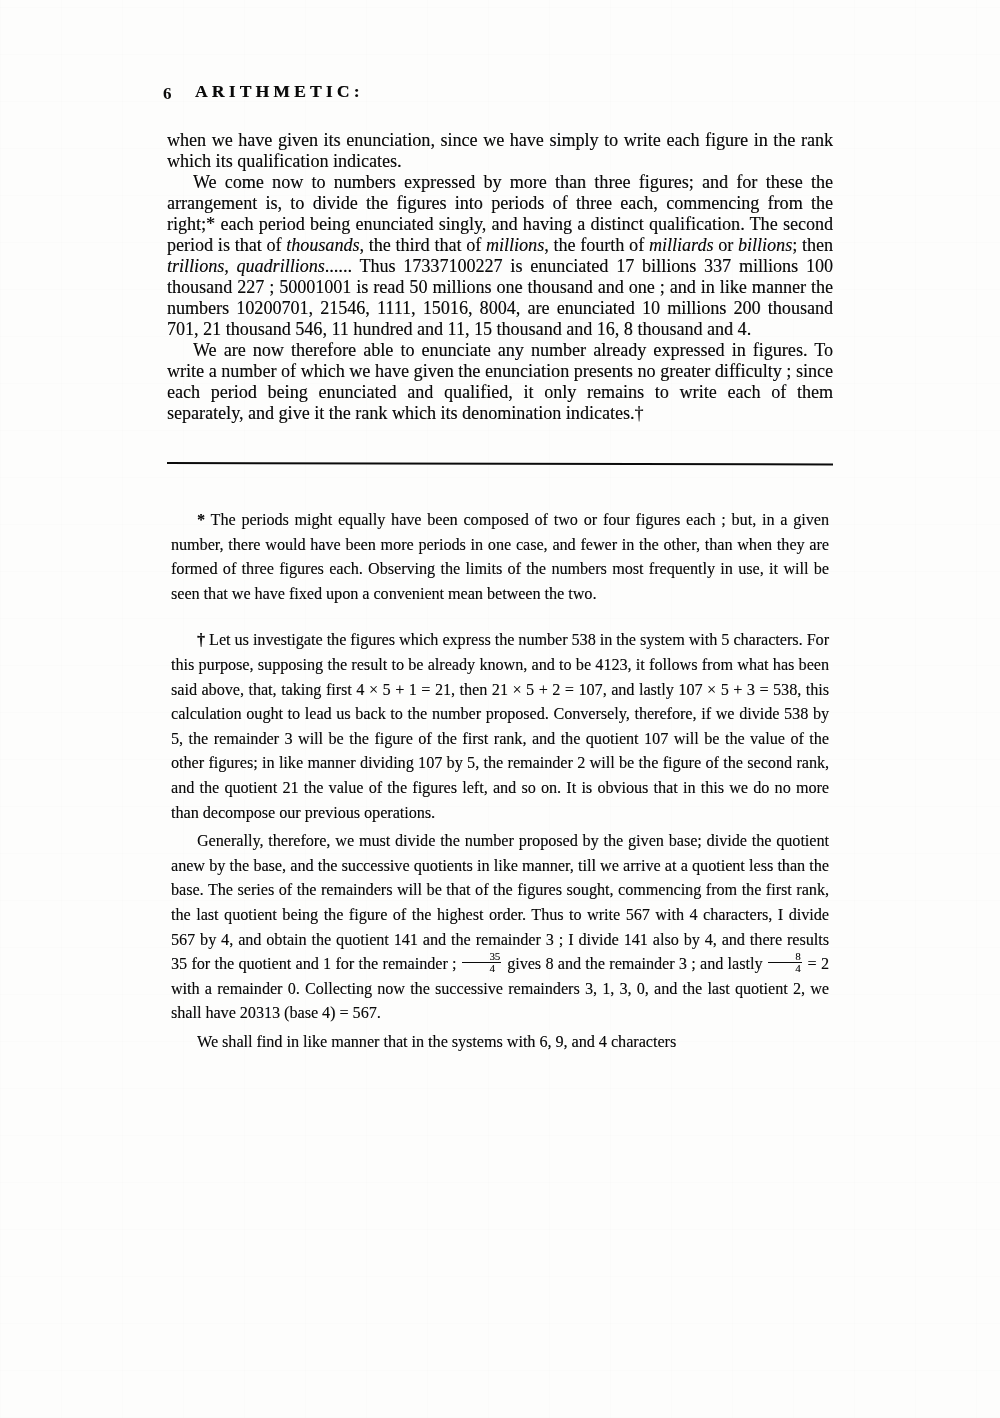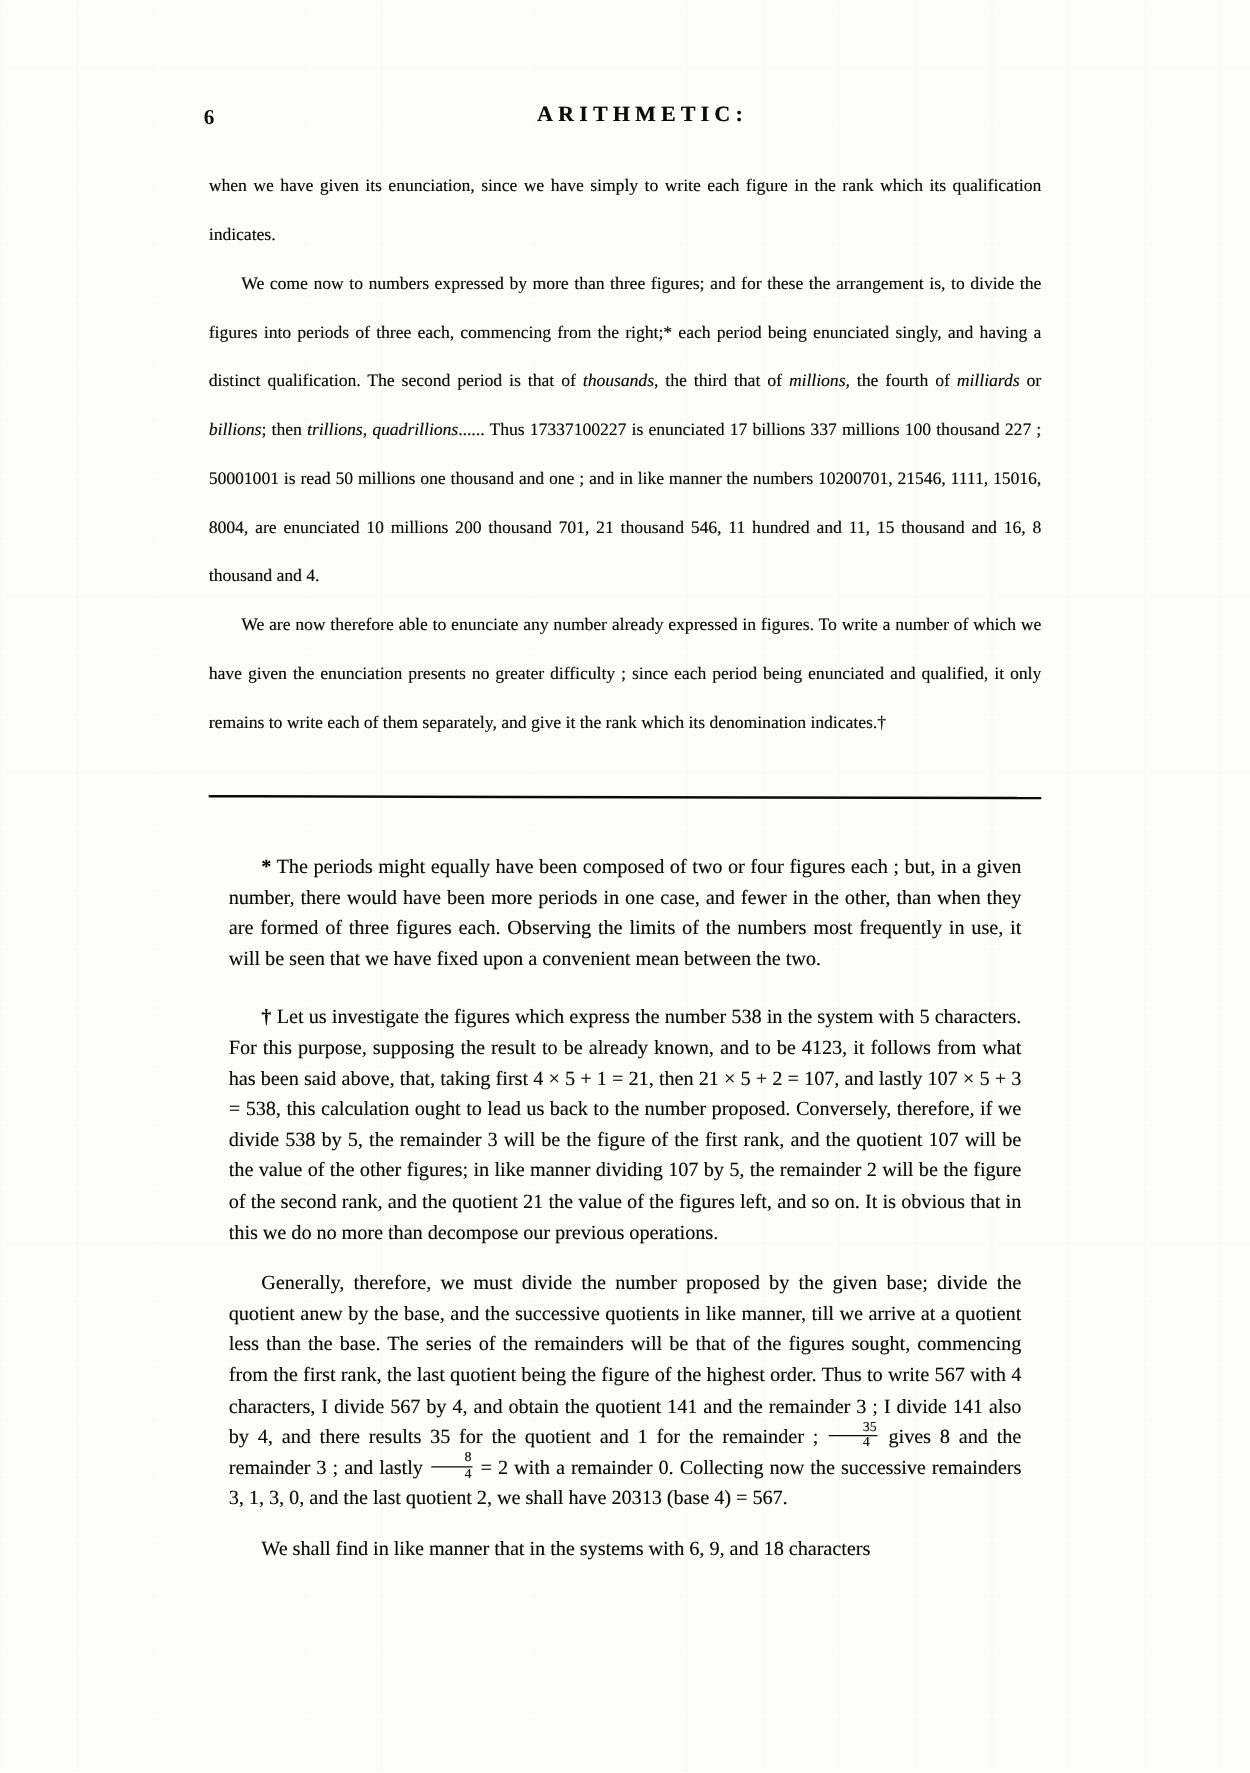--- a/index.html
+++ b/index.html
@@ -52,32 +52,32 @@
     top: 6px;
     font-size: 17px;
     font-weight: 700;
     letter-spacing: 0.5px;
   }
   .head-title {
     position: absolute;
     left: 0;
     right: 0;
     top: 3px;
-    text-align: center;
+    text-align: left;
     font-size: 17.5px;
     font-weight: 700;
     letter-spacing: 4.2px;
     padding-left: 28px;
     text-shadow: 0.35px 0 0 rgba(0,0,0,0.55);
   }
 
   
   .body-text {
-    font-size: 14px;
-    line-height: 39px;
+    font-size: 18px;
+    line-height: 21px;
     text-align: justify;
     text-justify: inter-word;
     letter-spacing: 0.02px;
     text-shadow: 0.3px 0 0 rgba(0,0,0,0.42);
   }
   .body-text p {
     margin: 0;
   }
   .body-text p.ind {
     text-indent: 26px;
@@ -104,21 +104,21 @@
 
   
   .footnotes {
     font-size: 16.1px;
     line-height: 24.6px;
     text-align: justify;
     text-justify: inter-word;
     text-shadow: 0.28px 0 0 rgba(0,0,0,0.40);
   }
   .fn {
-    margin: 16px;
+    margin: 4px;
   }
   .fn.star {
     text-indent: 26px;
     margin-top: 22px;
   }
   .fn.dagger {
     text-indent: 26px;
     margin-top: 22px;
   }
   .fn.cont {
@@ -190,19 +190,19 @@
       </p>
 
       <p class="fn dagger">
         <span class="marker">†</span>
         <span>Let us investigate the figures which express the number 538 in the system with 5 characters.  For this purpose, supposing the result to be already known, and to be 4123, it follows from what has been said above, that, taking first 4 × 5 + 1 = 21, then 21 × 5 + 2 = 107, and lastly 107 × 5 + 3 = 538, this calculation ought to lead us back to the number proposed.  Conversely, therefore, if we divide 538 by 5, the remainder 3 will be the figure of the first rank, and the quotient 107 will be the value of the other figures; in like manner dividing 107 by 5, the remainder 2 will be the figure of the second rank, and the quotient 21 the value of the figures left, and so on.  It is obvious that in this we do no more than decompose our previous operations.</span>
       </p>
 
       <p class="fn cont"><span>Generally, therefore, we must divide the number proposed by the given base; divide the quotient anew by the base, and the successive quotients in like manner, till we arrive at a quotient less than the base.  The series of the remainders will be that of the figures sought, commencing from the first rank, the last quotient being the figure of the highest order.  Thus to write 567 with 4 characters, I divide 567 by 4, and obtain the quotient 141 and the remainder 3 ; I divide 141 also by 4, and there results 35 for the quotient and 1 for the remainder ; </span><span class="frac"><span class="num">35</span><span class="den">4</span></span><span> gives 8 and the remainder 3 ; and lastly </span><span class="frac"><span class="num">8</span><span class="den">4</span></span><span> = 2 with a remainder 0.  Collecting now the successive remainders 3, 1, 3, 0, and the last quotient 2, we shall have 20313 (base 4) = 567.</span></p>
 
       <p class="fn cont">
-        <span>We shall find in like manner that in the systems with 6, 9, and 18 characters</span>
+        <span>We shall find in like manner that in the systems with 6, 9, and 4 characters</span>
       </p>
 
     </div>
 
   </div>
 </div>
 
 </body></html>

